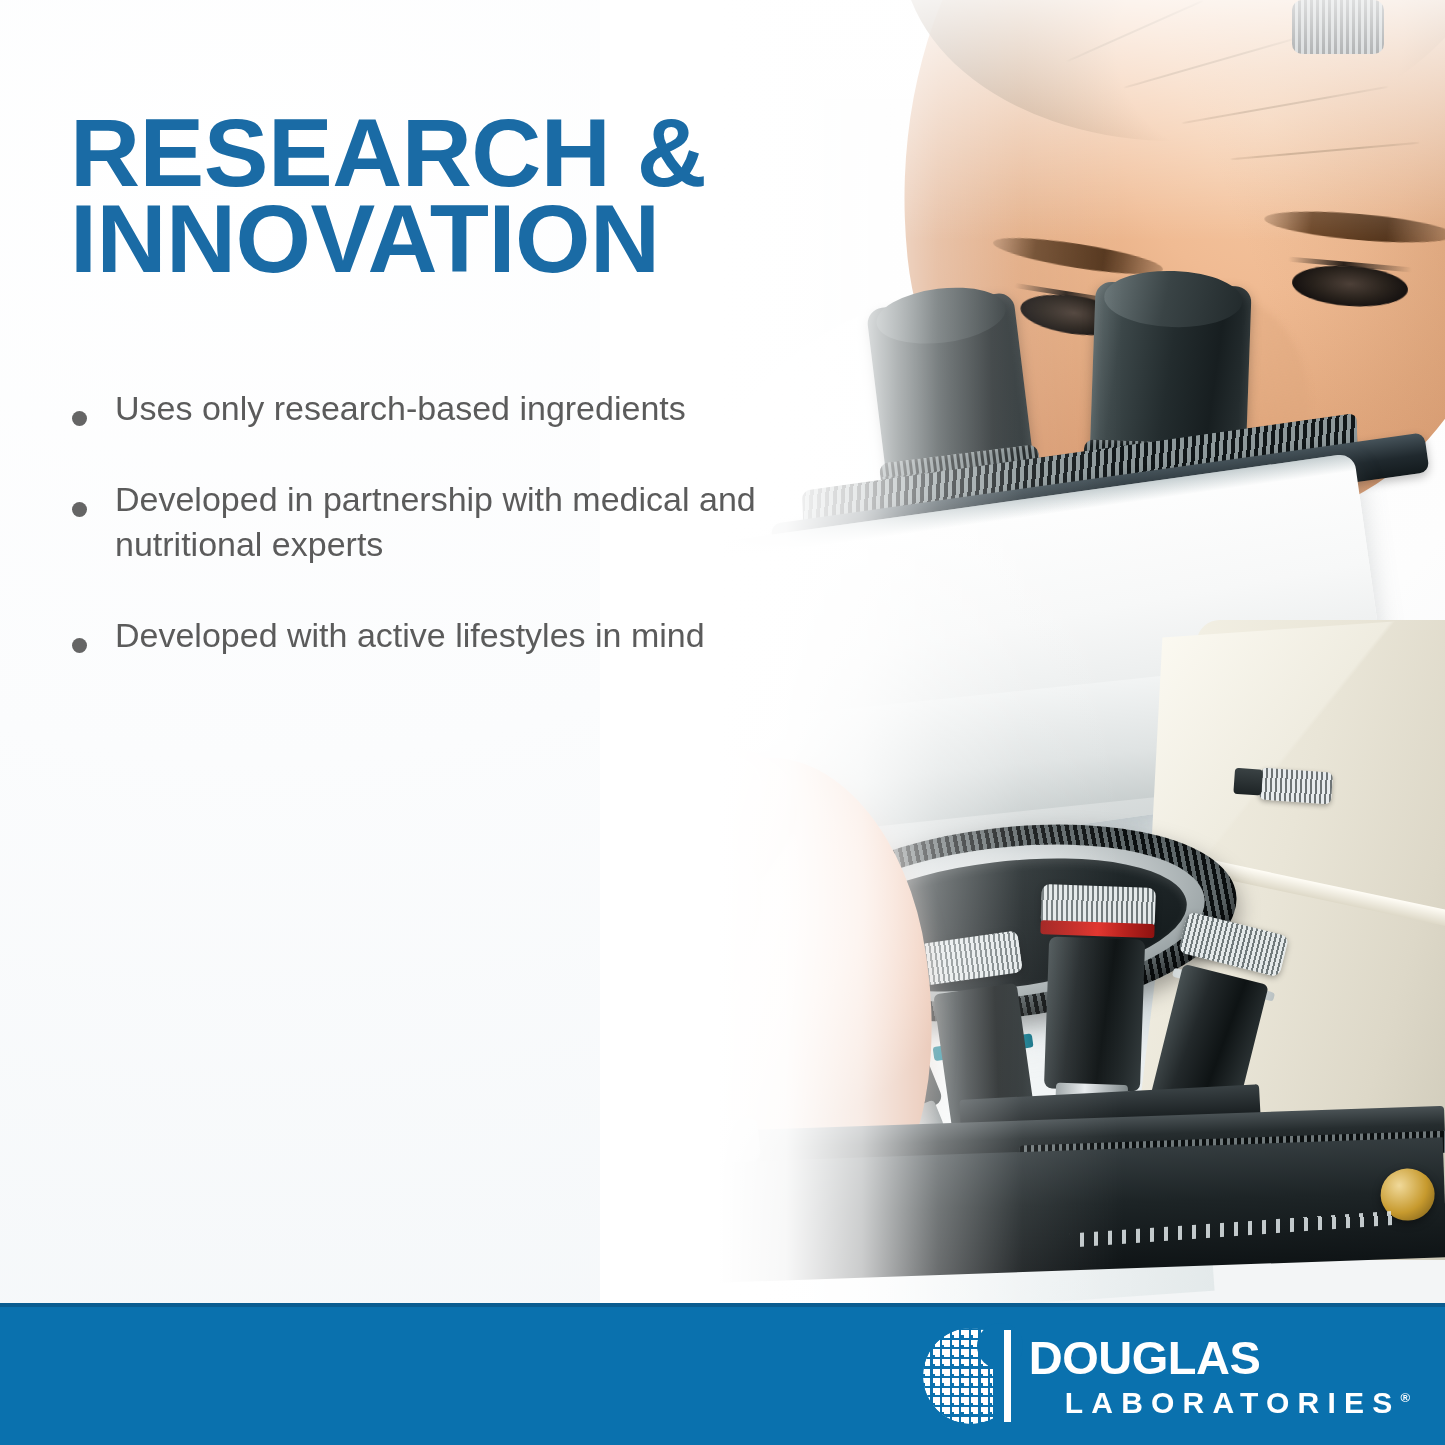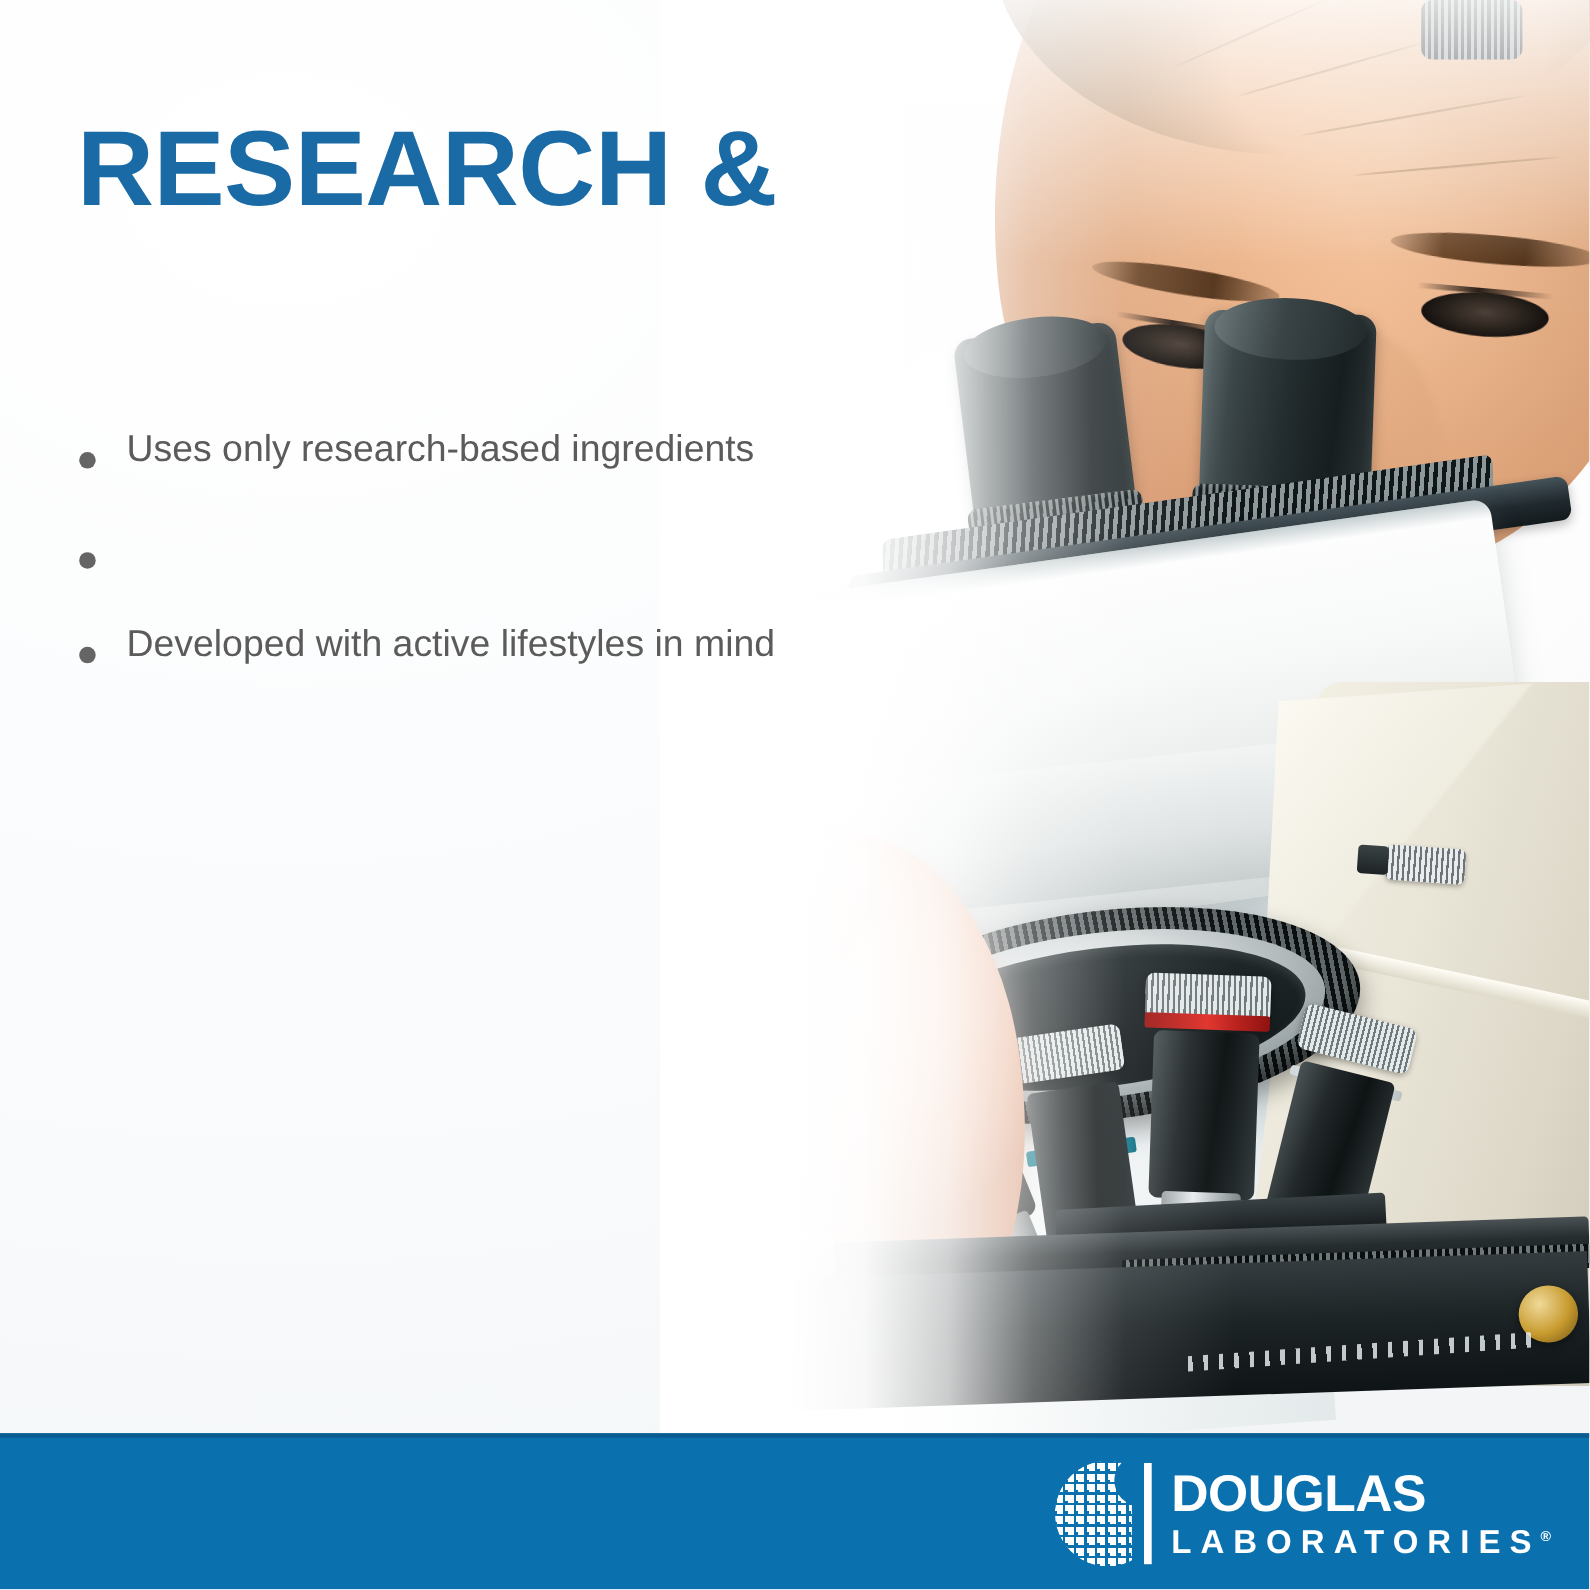--- a/index.html
+++ b/index.html
@@ -499,20 +499,21 @@
     letter-spacing:-0.5px;
   }
   .logo-labs{
     color:#ffffff;
     font-size:30px;
     font-weight:bold;
     line-height:1;
     letter-spacing:8.2px;
     margin-top:7px;
     white-space:nowrap;
+    margin-left:36px;
   }
   .logo-labs sup{ font-size:13px; letter-spacing:0; vertical-align:super; }
 </style>
 </head>
 <body>
 
 <div class="canvas">
 
   <div class="photo">
     <div class="photo-inner">
@@ -609,29 +610,31 @@
       </div>
       <div class="stage-scale"></div>
 
       <div class="photo-fade"></div>
       <div class="photo-fade-top"></div>
     </div>
   </div>
 
   <h1 class="headline">
     <span class="hl">RESEARCH &amp;</span>
+    <span class="hl">INNOVATION</span>
   </h1>
 
   <div class="bullets">
     <div class="bullet">
       <span class="dot"></span>
       <span class="btext">Uses only research-based ingredients</span>
     </div>
     <div class="bullet">
       <span class="dot"></span>
+      <span class="btext">Developed in partnership with medical and nutritional experts</span>
     </div>
     <div class="bullet">
       <span class="dot"></span>
       <span class="btext">Developed with active lifestyles in mind</span>
     </div>
   </div>
 
   <div class="footer">
     <div class="logo">
       <div class="logo-mark">

